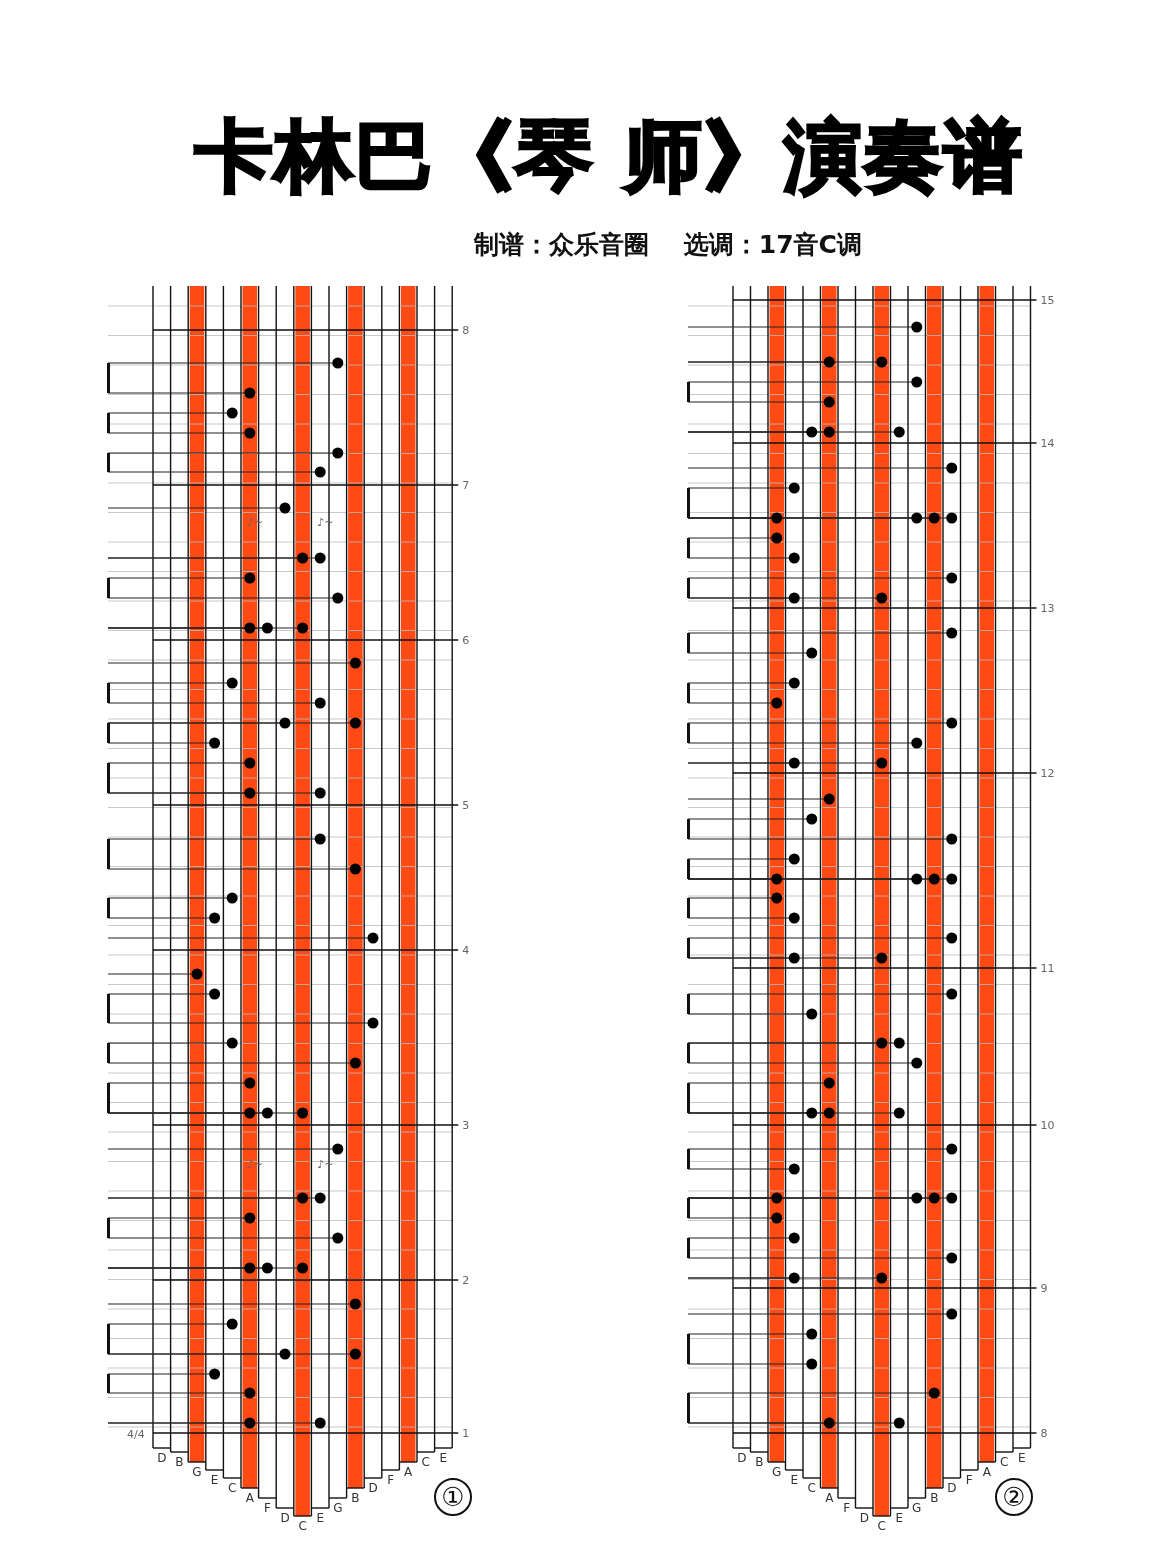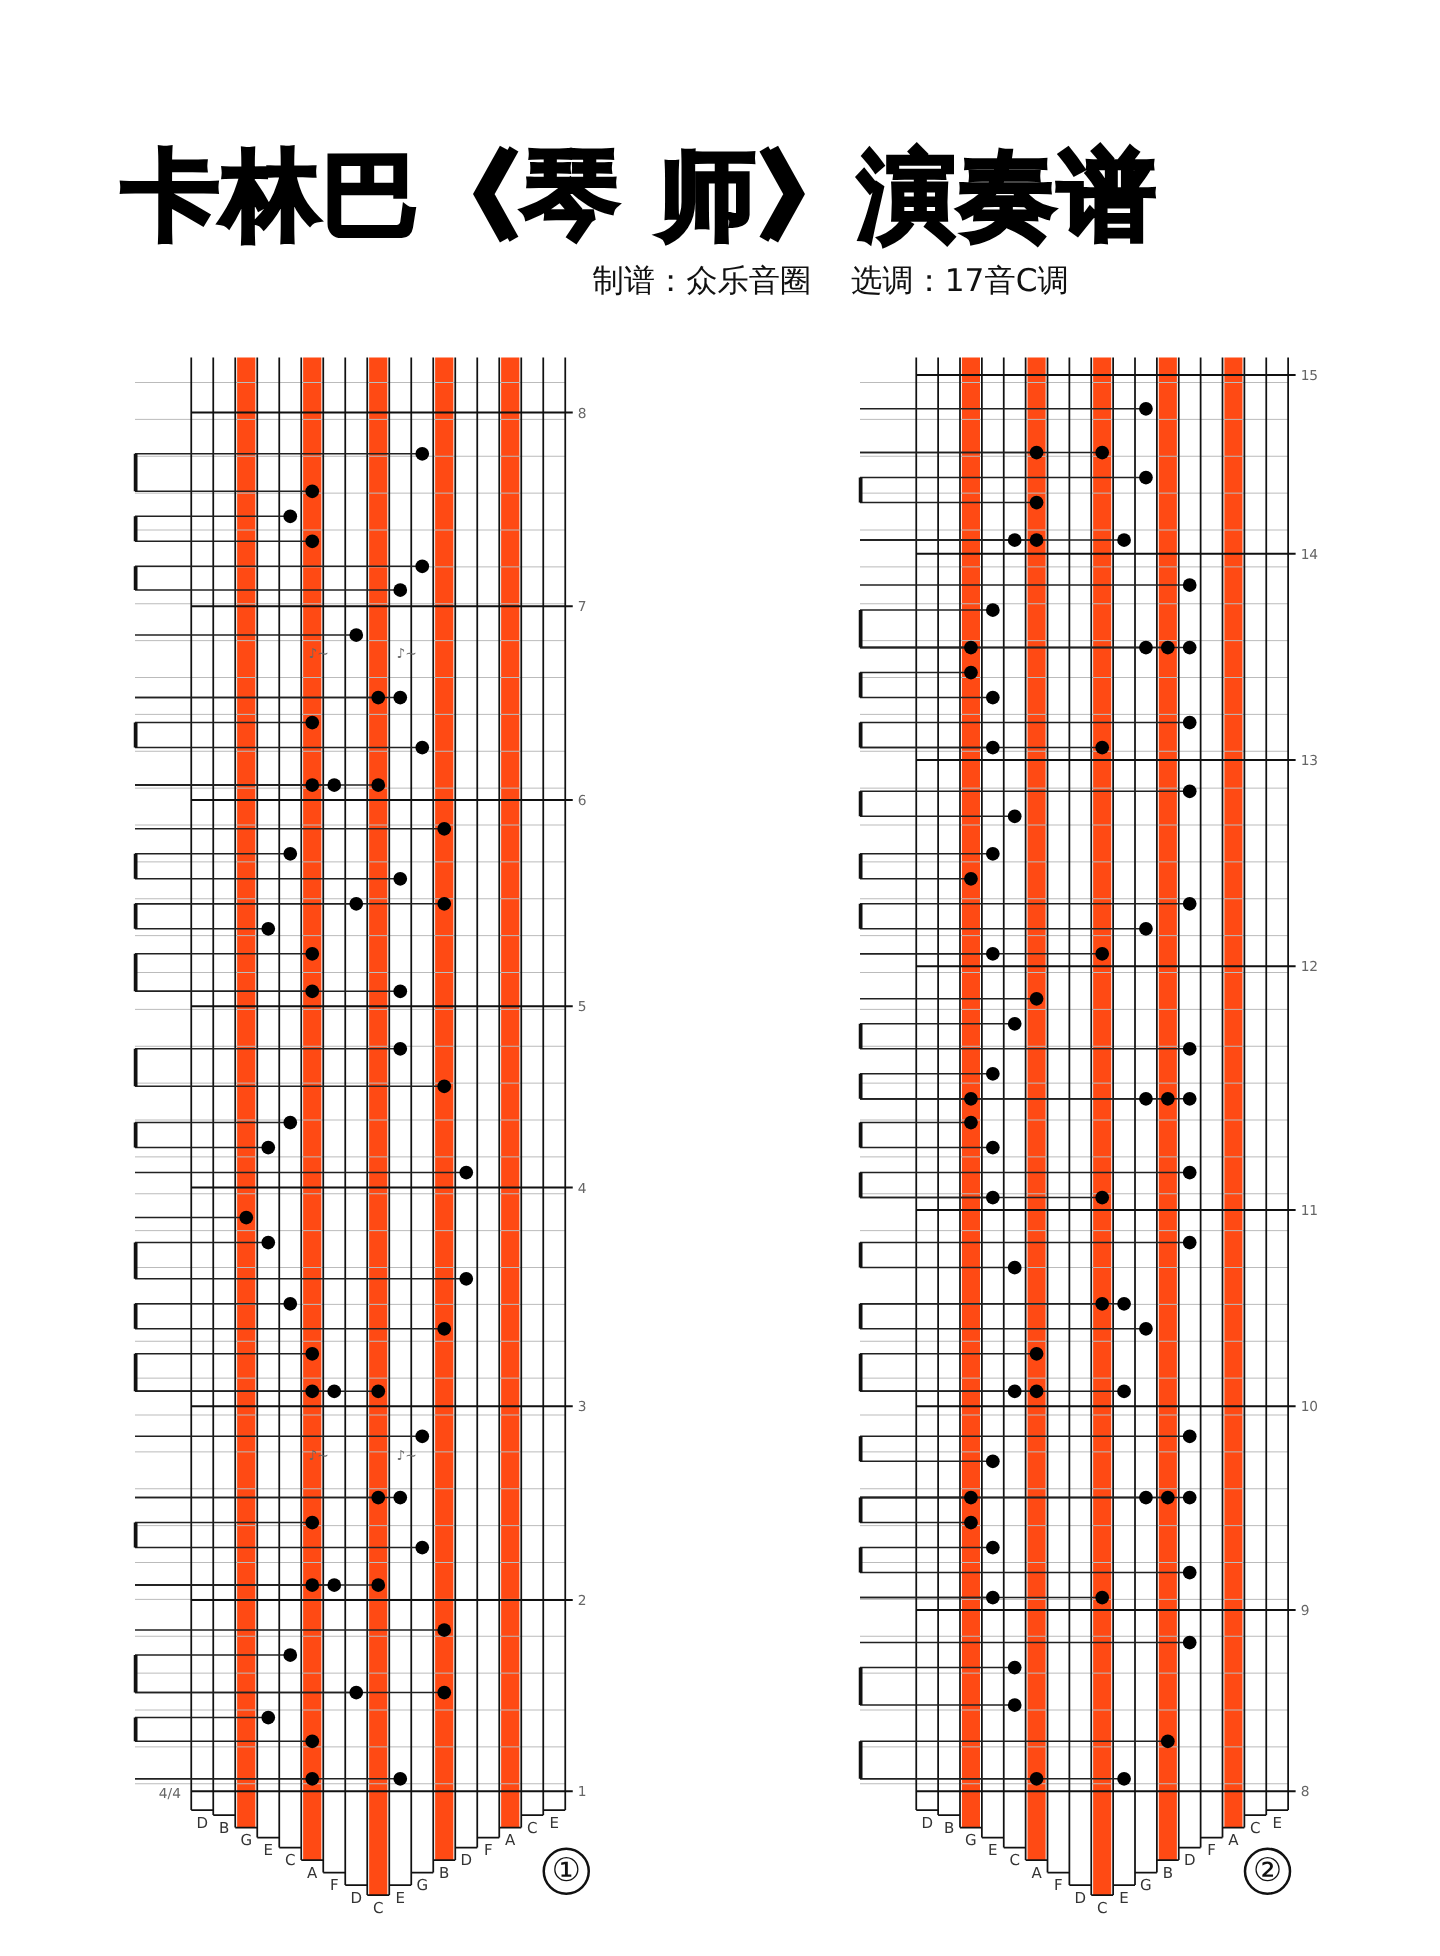--- a/index.html
+++ b/index.html
@@ -1,18 +1,18 @@
 <!DOCTYPE html>
 <html><head>
 <meta charset="utf-8">
 <style>
   html, body { margin:0; padding:0; background:#ffffff; }
   body { width:1152px; height:1565px; position:relative; overflow:hidden; font-family:"DejaVu Sans", sans-serif; }
-  .title { position:absolute; left:0; width:1024px; top:105px; text-align:center; font-family:"DejaVu Sans", sans-serif; font-weight:900; font-size:78px; letter-spacing:2px; color:#000; -webkit-text-stroke:3px #000; }
-  .subtitle { position:absolute; left:474px; top:208px; font-size:25px; font-weight:normal; color:#111; white-space:pre; }
+  .title { position:absolute; left:0; width:1024px; top:105px; text-align:right; font-family:"DejaVu Sans", sans-serif; font-weight:900; font-size:78px; letter-spacing:2px; color:#000; -webkit-text-stroke:3px #000; }
+  .subtitle { position:absolute; left:474px; top:228px; font-size:25px; font-weight:bold; color:#111; white-space:pre; }
   .panel { position:absolute; top:0; left:0; width:1152px; height:1565px; }
   svg { position:absolute; left:0; top:0; }
   .circ { position:absolute; width:34px; height:34px; border:2.5px solid #111; border-radius:50%; text-align:center; line-height:34px; font-size:26px; font-family:"DejaVu Sans", sans-serif; color:#111; }
   .mnum { font-family:"DejaVu Sans", sans-serif; font-size:11px; fill:#666; }
   .key { font-family:"DejaVu Sans", sans-serif; font-size:12px; fill:#333; }
 </style>
 </head>
 <body>
 
 <div class="title">卡林巴《琴 师》演奏谱</div>

